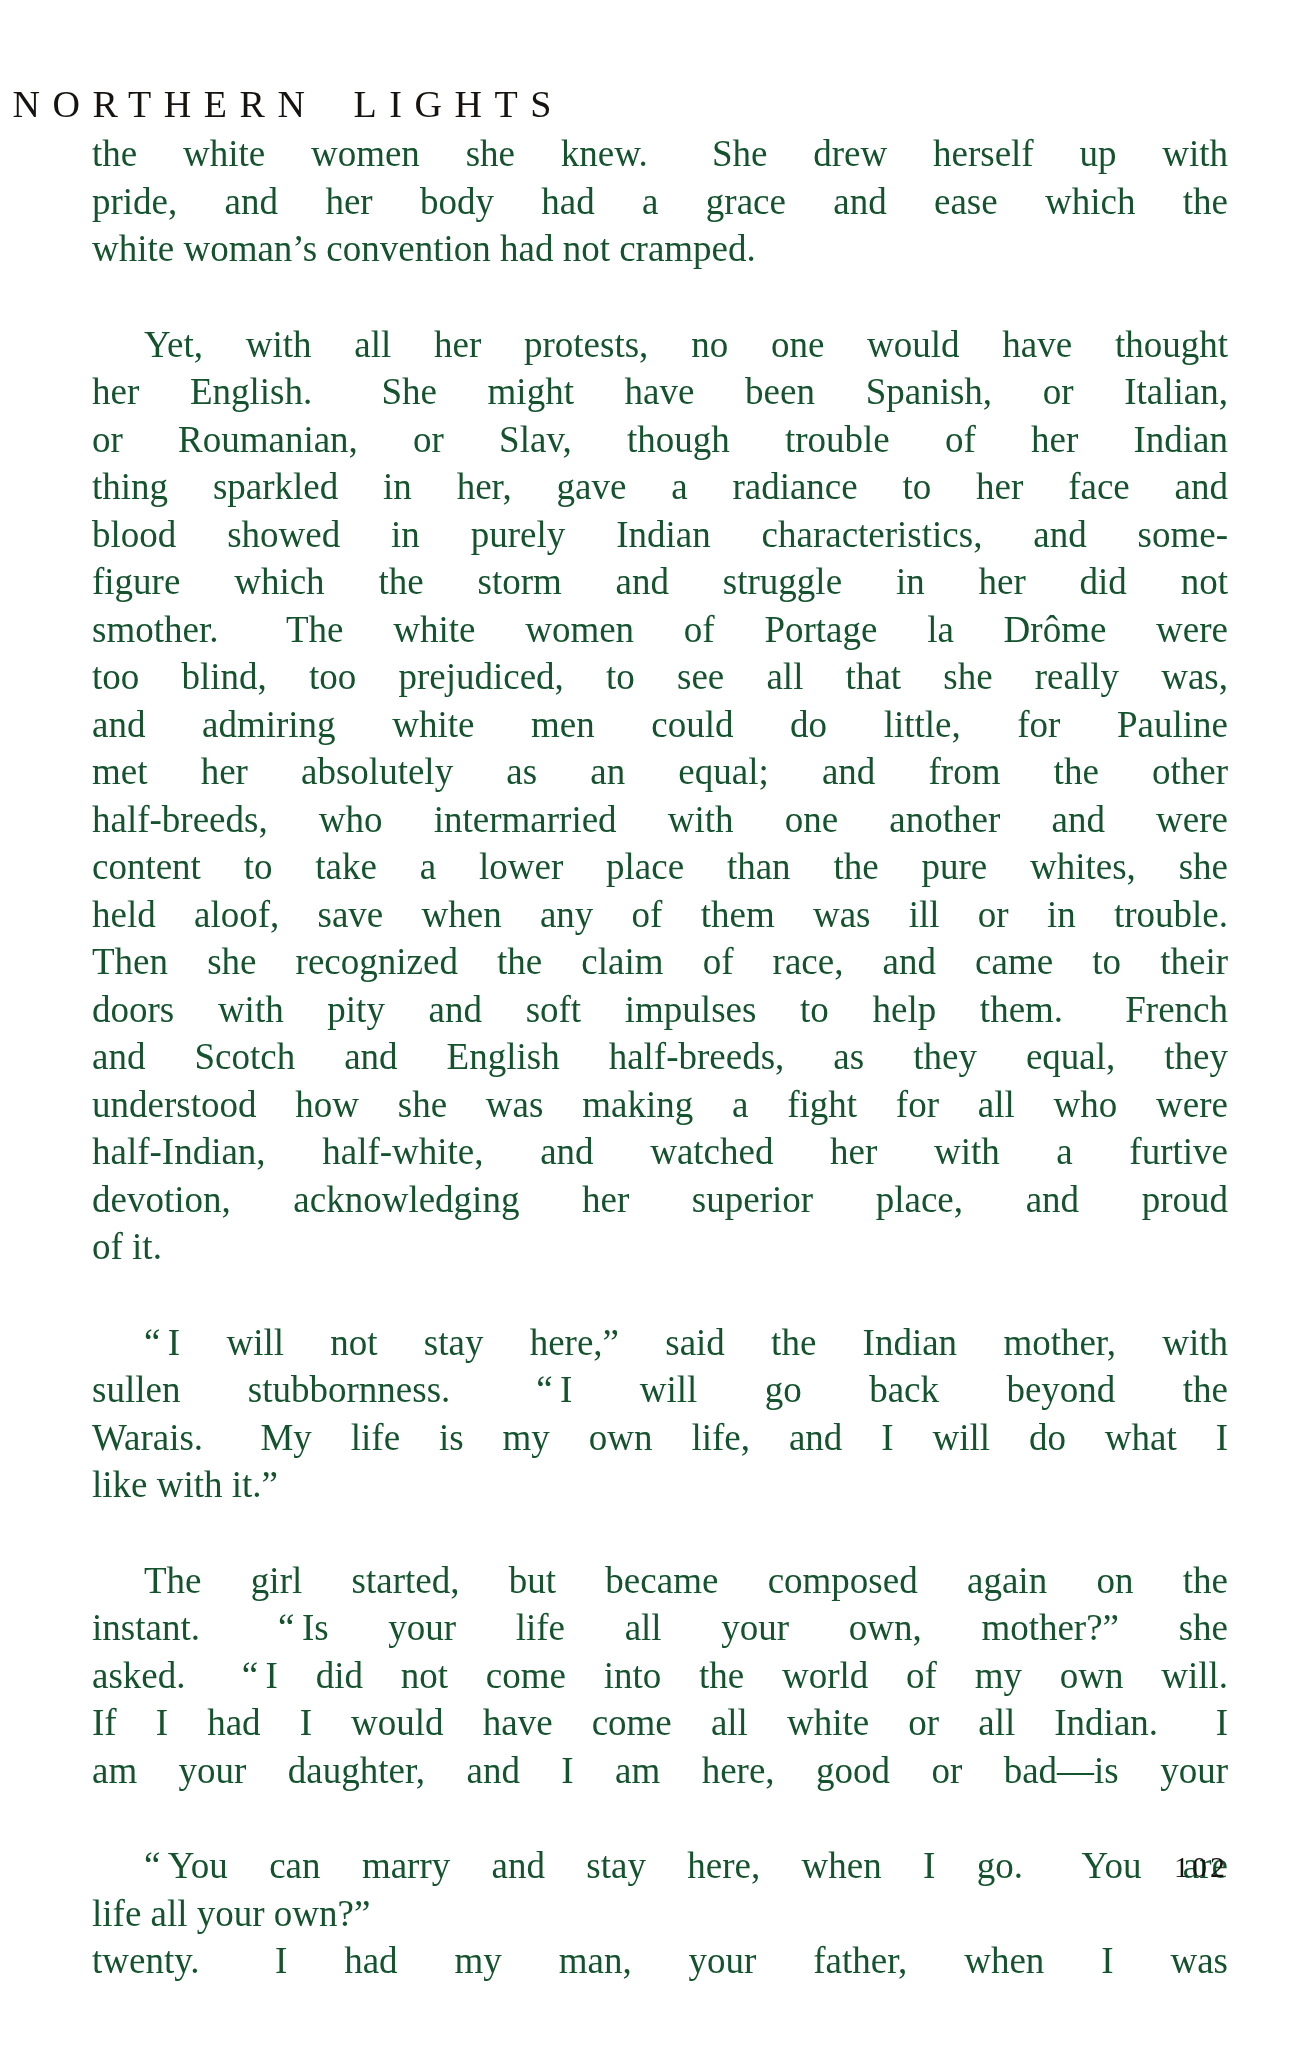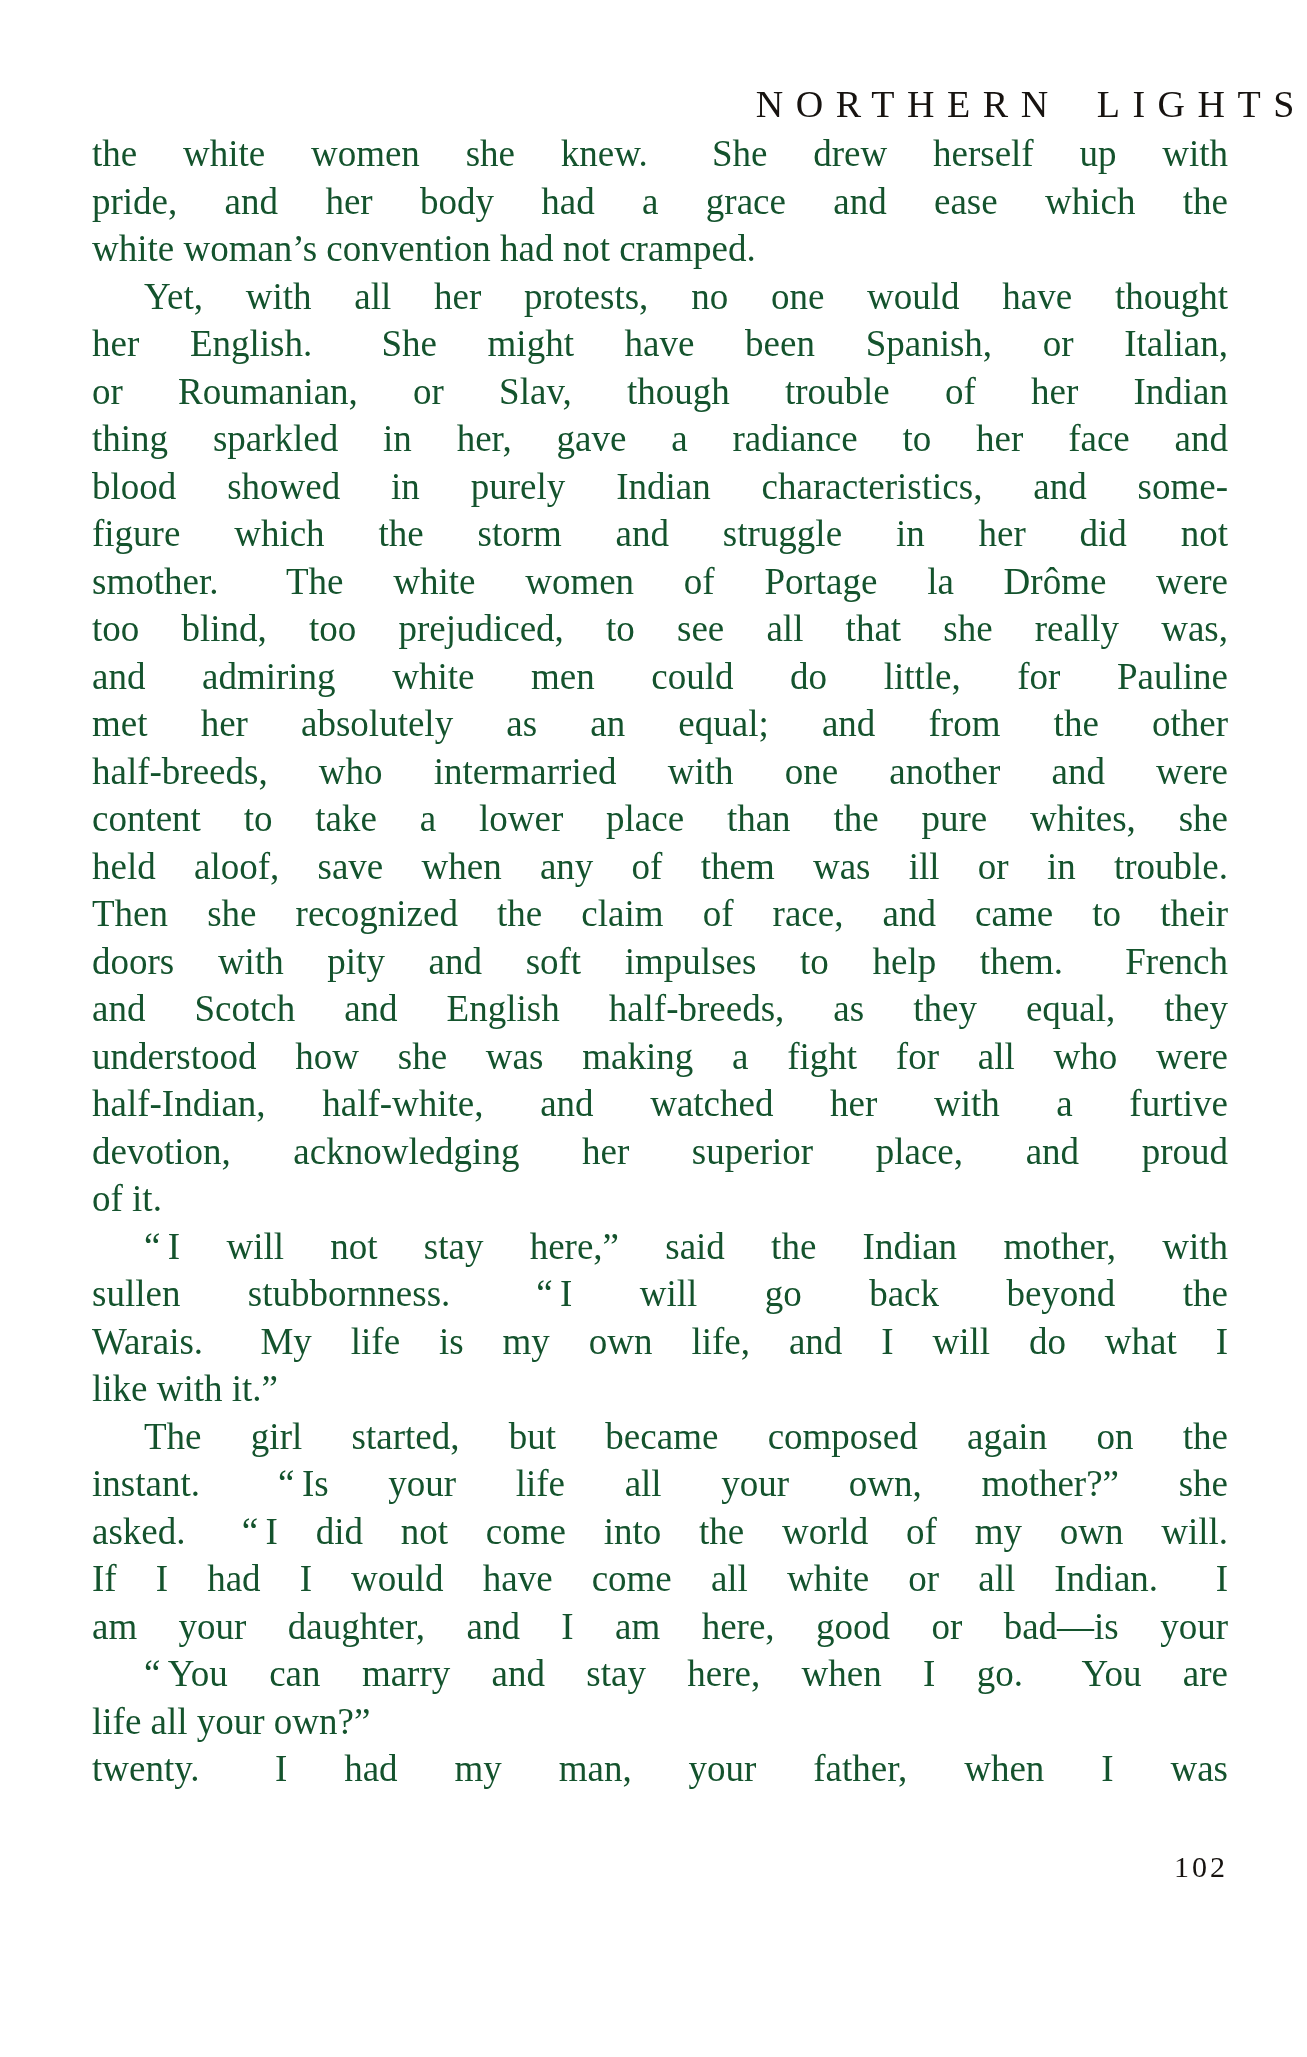--- a/index.html
+++ b/index.html
@@ -11,41 +11,41 @@
   .book-page {
     position: relative;
     width: 1307px; height: 2057px;
     background: #ffffff;
     color: #171310;
     overflow: hidden;
   }
   .running-head {
     position: absolute;
     top: 82px; left: 0; width: 100%;
-    text-align: right;
+    text-align: left;
     font-size: 38px;
     letter-spacing: 0.33em;
     word-spacing: 14px;
     text-indent: 0.33em;
     white-space: nowrap;
   }
   .page-text {
     position: absolute;
     left: 92px; top: 130px;
     width: 1136px;
     font-size: 37px;
     line-height: 47.5px;
   }
   .line {
     text-align: justify;
     text-align-last: justify;
     height: 47.5px;
     overflow: visible;
   }
-  .line.indent { text-indent: 52px; }
+  .line.indent { text-indent: 52px; margin-top: 48px; }
   .line.para-end { text-align-last: left; }
   .page-number {
     position: absolute;
     top: 1850px; left: 92px; width: 1136px;
     text-align: right;
     font-size: 30px;
     letter-spacing: 3px;
   }
 </style>
 </head>

